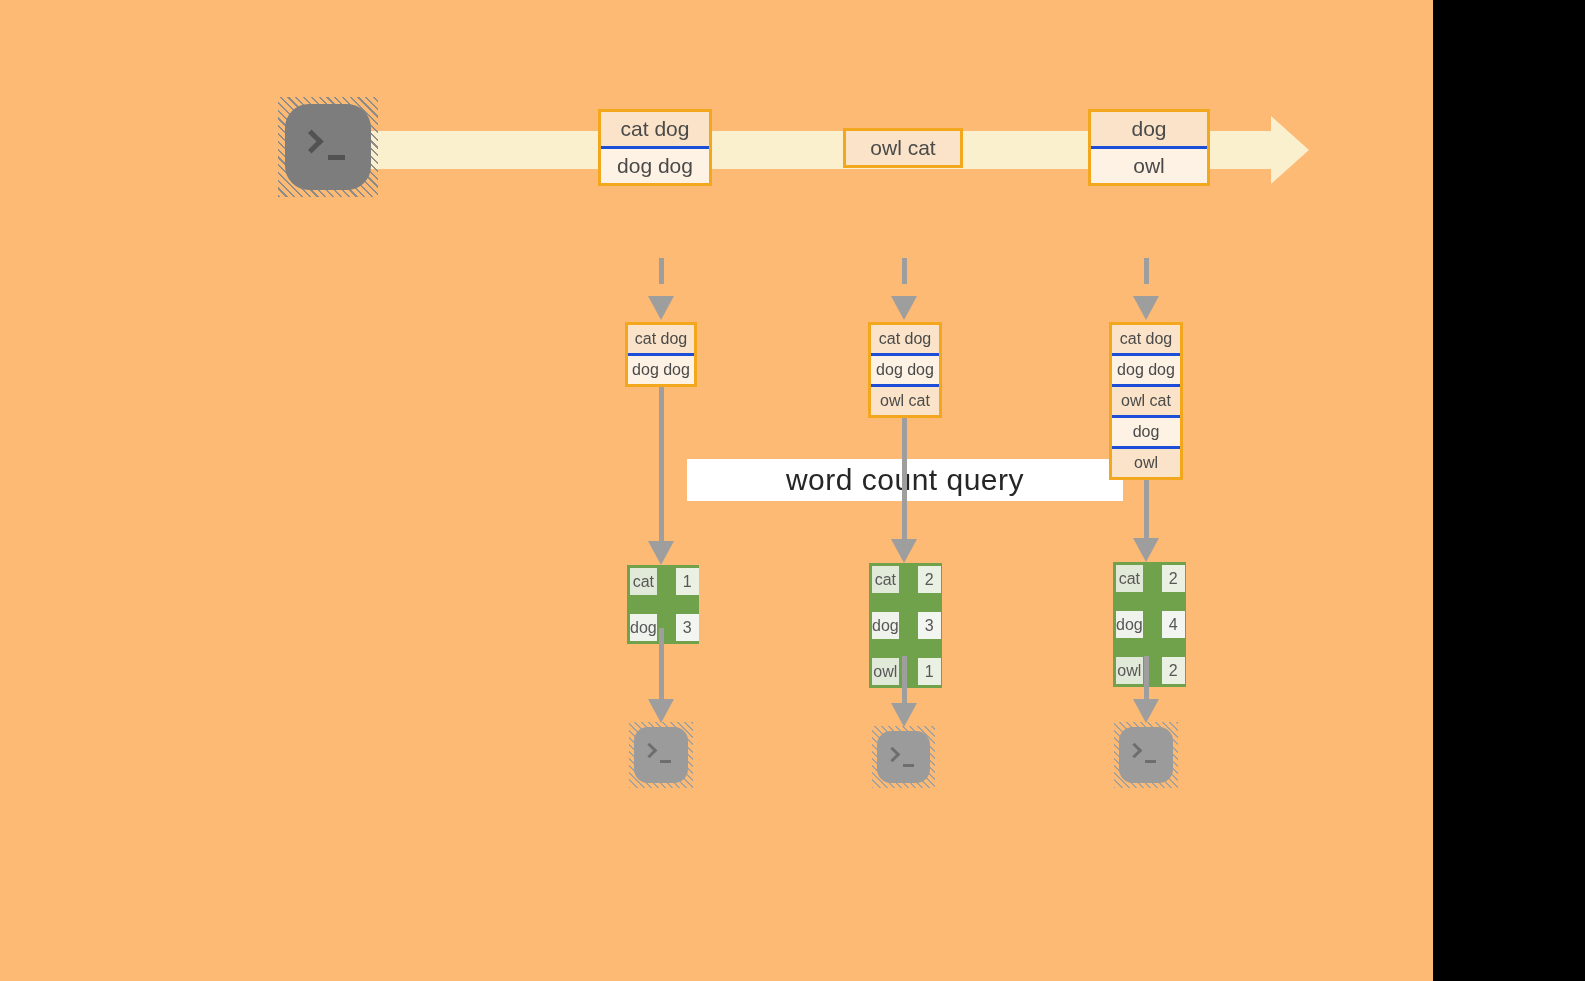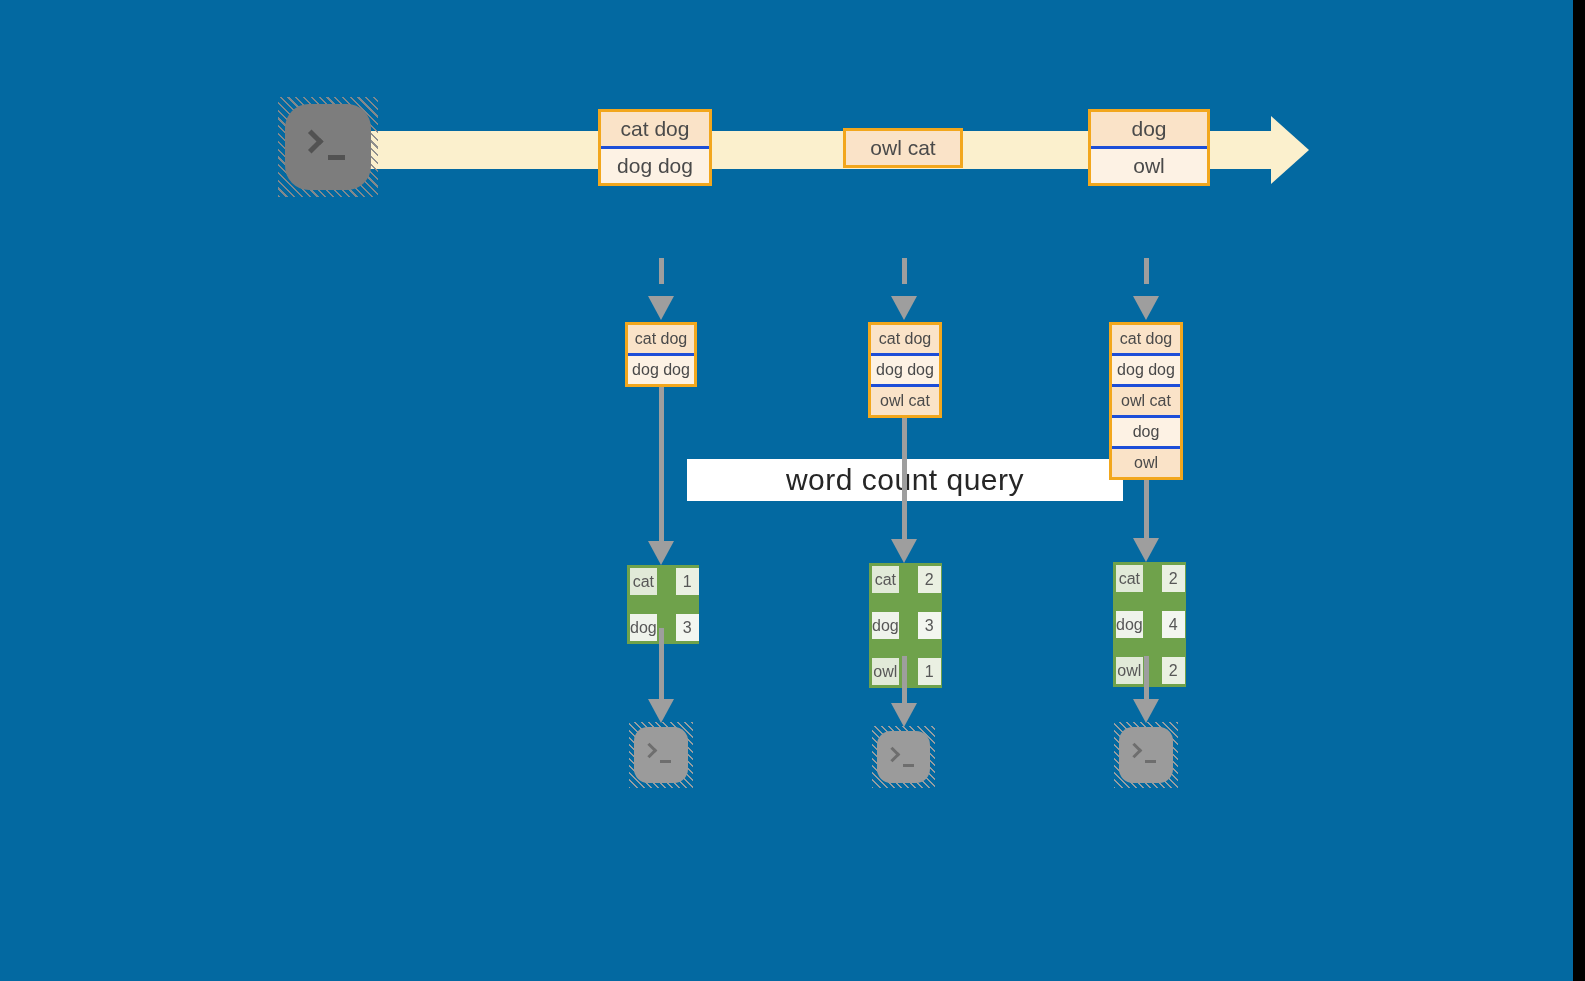--- a/index.html
+++ b/index.html
@@ -1,16 +1,16 @@
 <!DOCTYPE html>
 <html><head>
 <meta charset="utf-8">
 <style>
   html,body{margin:0;padding:0;background:#000;}
-  .canvas{position:relative;width:1573px;height:981px;background:#0369a1;overflow:hidden;
+  .canvas{position:relative;width:1433px;height:981px;background:#fdba74;overflow:hidden;
           font-family:"Liberation Sans","DejaVu Sans",sans-serif;}
 
   
   .band{position:absolute;left:330px;top:131px;width:941px;height:38px;background:#FBF0CD;z-index:0;}
   .band-head{position:absolute;left:1271px;top:116px;width:0;height:0;z-index:0;
              border-top:34px solid transparent;border-bottom:34px solid transparent;
              border-left:38px solid #FBF0CD;}
 
   
   .term{position:absolute;z-index:2;}

